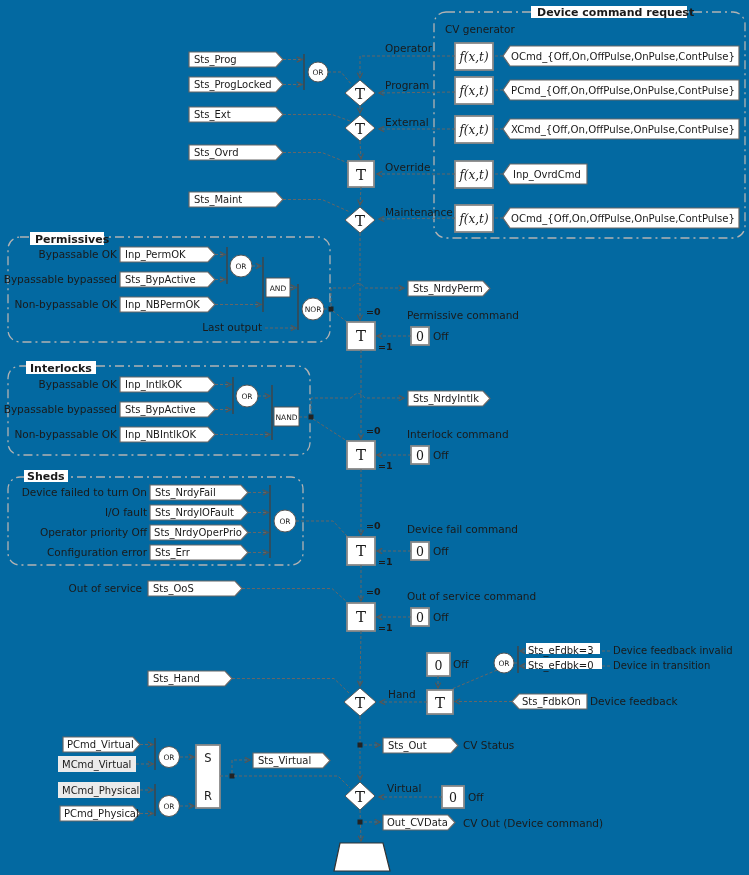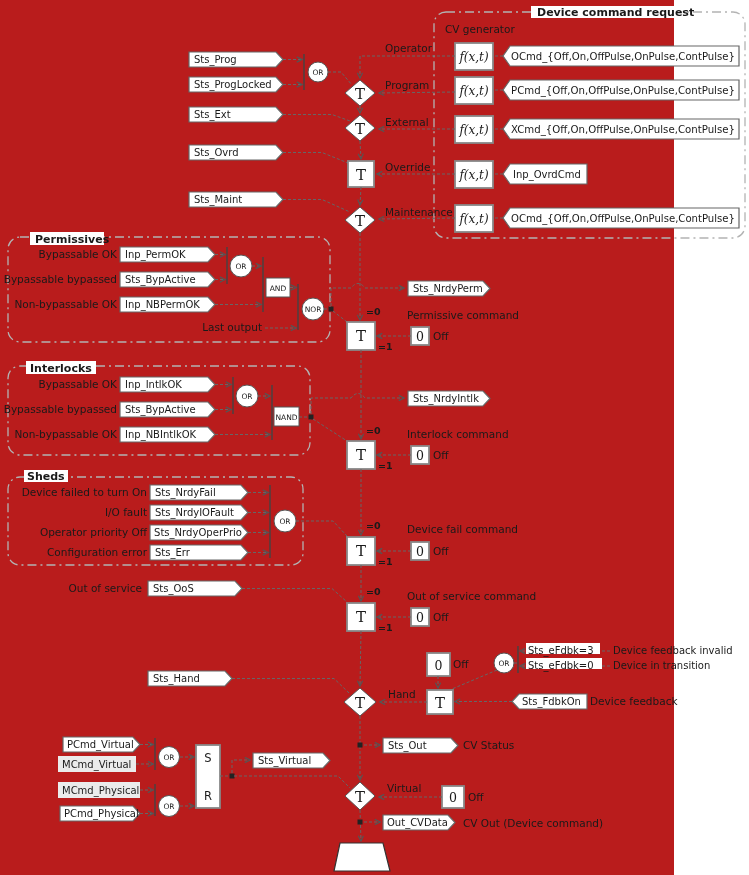--- a/index.html
+++ b/index.html
@@ -1,16 +1,16 @@
 <!DOCTYPE html>
 <html><head>
 <meta charset="utf-8">
 <style>
   html,body{margin:0;padding:0;background:#fff;}
-  .stage{width:674px;height:875px;position:relative;background:#b91c1c;}
+  .stage{width:749px;height:875px;position:relative;background:#0369a1;}
   text{fill:#1a1a1a;font-family:"DejaVu Sans",sans-serif;}
   .lab{font-size:10.5px;}
   .lab-sm{font-size:10px;}
   .ttl{font-size:11px;font-weight:bold;}
   .tag-t{font-size:10px;}
   .gate-t{font-size:7.5px;text-anchor:middle;}
   .eq-t{font-size:9.5px;font-weight:bold;}
   .tee-t{font-size:15px;font-family:"DejaVu Serif",serif;text-anchor:middle;}
   .zero-t{font-size:12.5px;font-family:"DejaVu Serif",serif;text-anchor:middle;}
   .fxt-t{font-size:12px;font-style:italic;font-family:"DejaVu Serif",serif;text-anchor:middle;}

